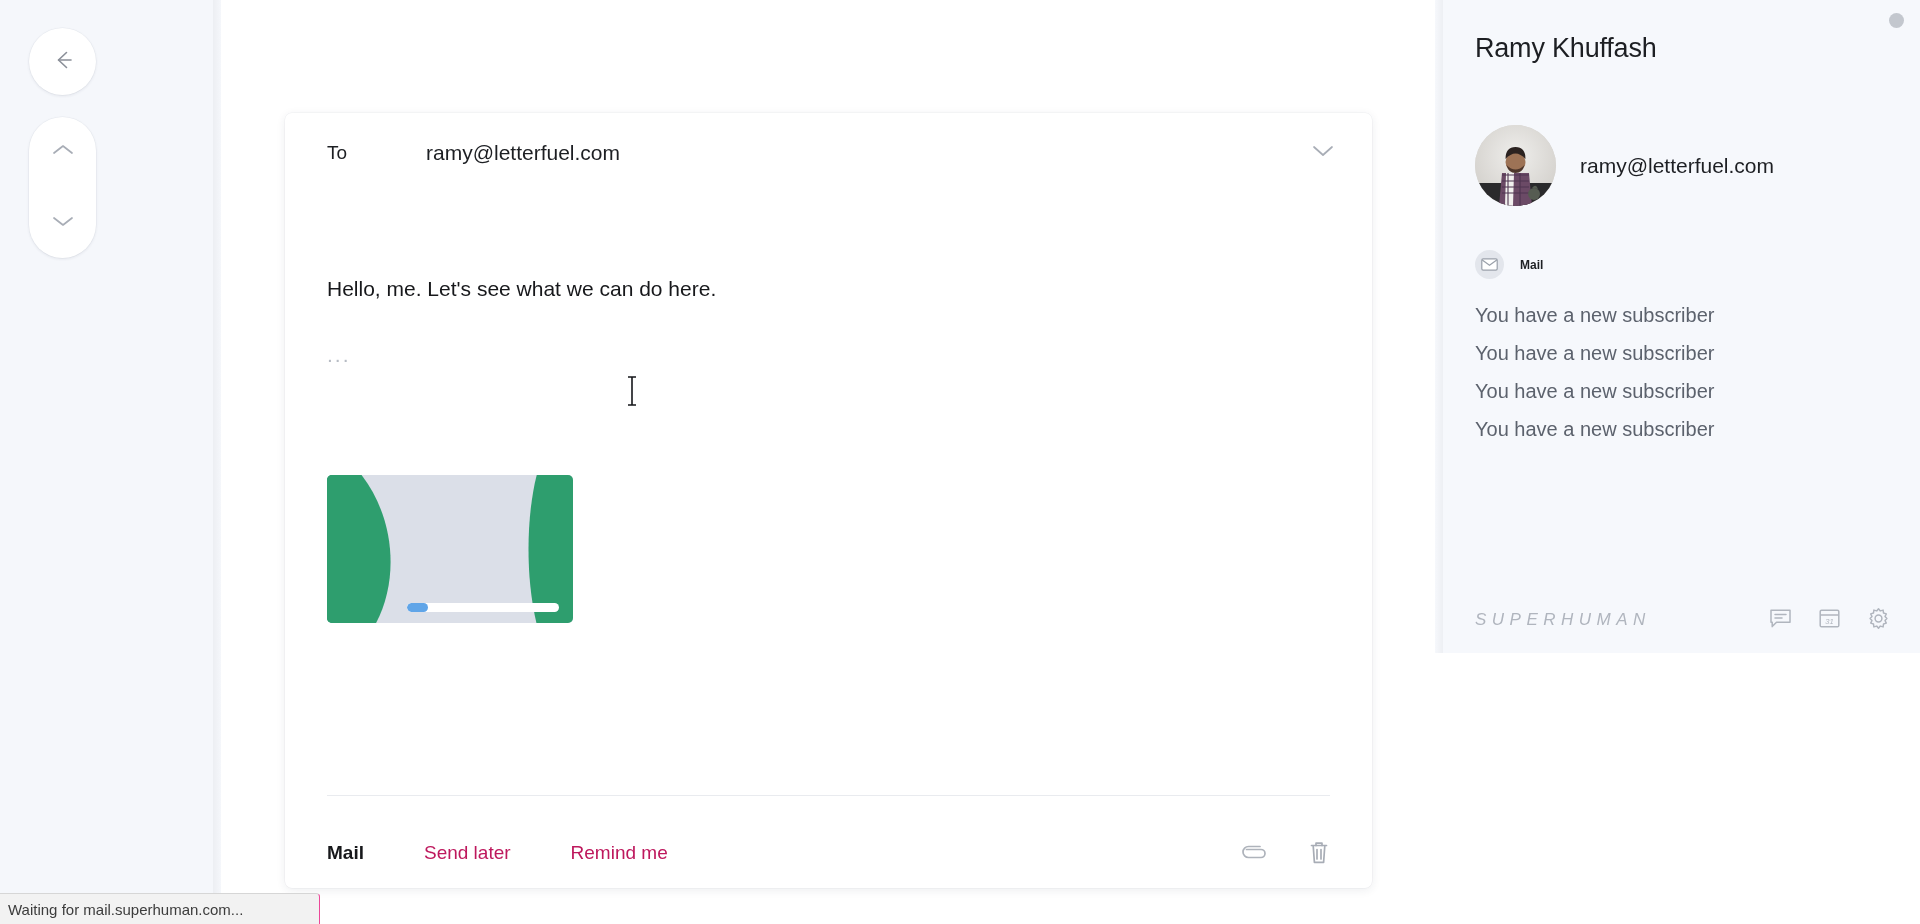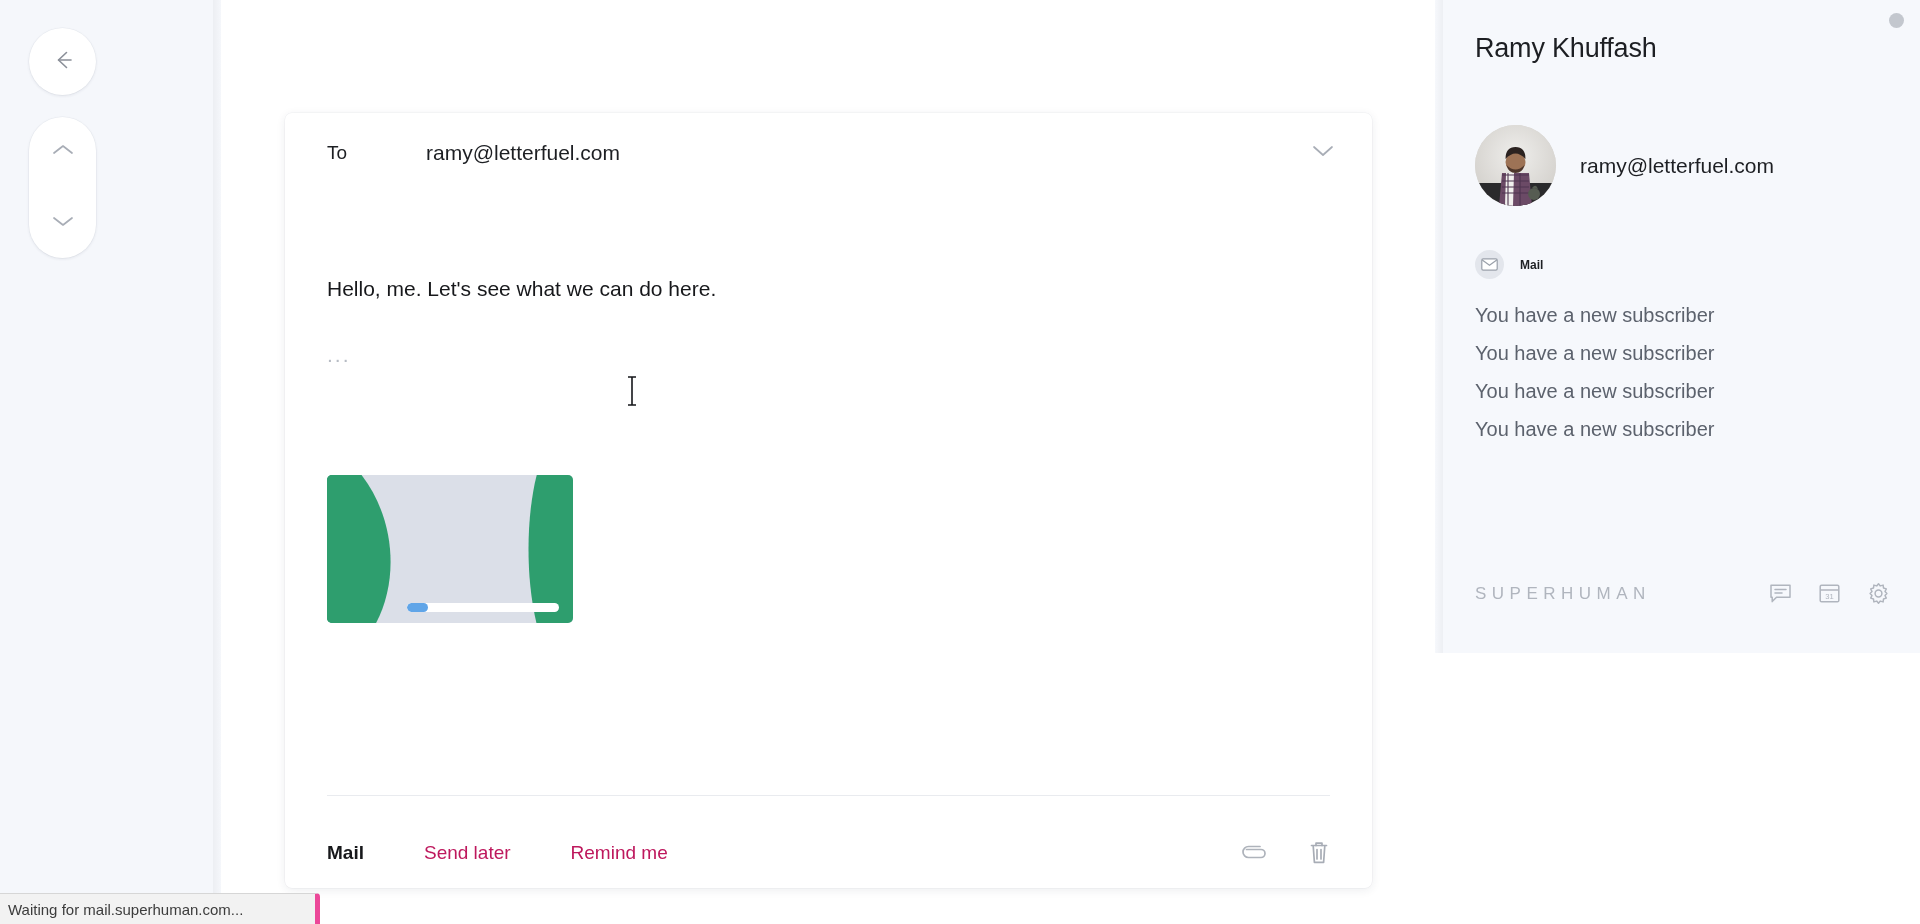--- a/index.html
+++ b/index.html
@@ -304,23 +304,24 @@
     font-size: 20px;
     color: #5c626d;
     line-height: 38px;
     cursor: pointer;
     white-space: nowrap;
   }
 
   .rp-footer {
     position: absolute;
     left: 40px; right: 30px;
-    bottom: 48px;
-    display: flex;
-    align-items: center;
+    bottom: 23px;
+    display: flex;
+    align-items: flex-end;
+    font-style: italic;
   }
   .brand {
     font-size: 17px;
     color: #b0b5be;
     letter-spacing: 5.5px;
     font-weight: 400;
   }
   .rp-footer-spacer { flex: 1; }
   .rp-footer-icon {
     margin-left: 26px;
@@ -332,21 +333,21 @@
 
   
   .status-bar {
     position: absolute;
     left: 0; bottom: 0;
     min-width: 320px;
     height: 31px;
     padding: 0 10px 0 8px;
     background: #f2f2f2;
     border-top: 1px solid #d6d6d6;
-    border-right: 5px solid #ec4899;
+    border-right: 1px solid #ec4899;
     border-top-right-radius: 4px;
     display: flex;
     align-items: center;
     font-size: 15px;
     color: #3c3c3c;
     z-index: 40;
   }
 </style>
 </head>
 <body>

